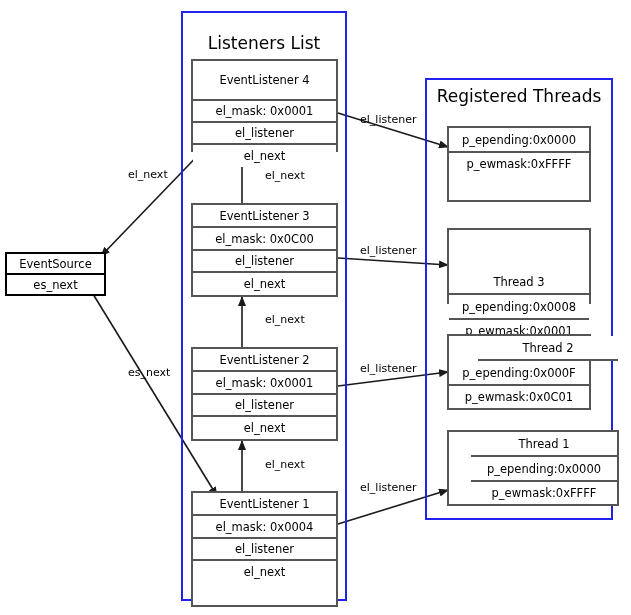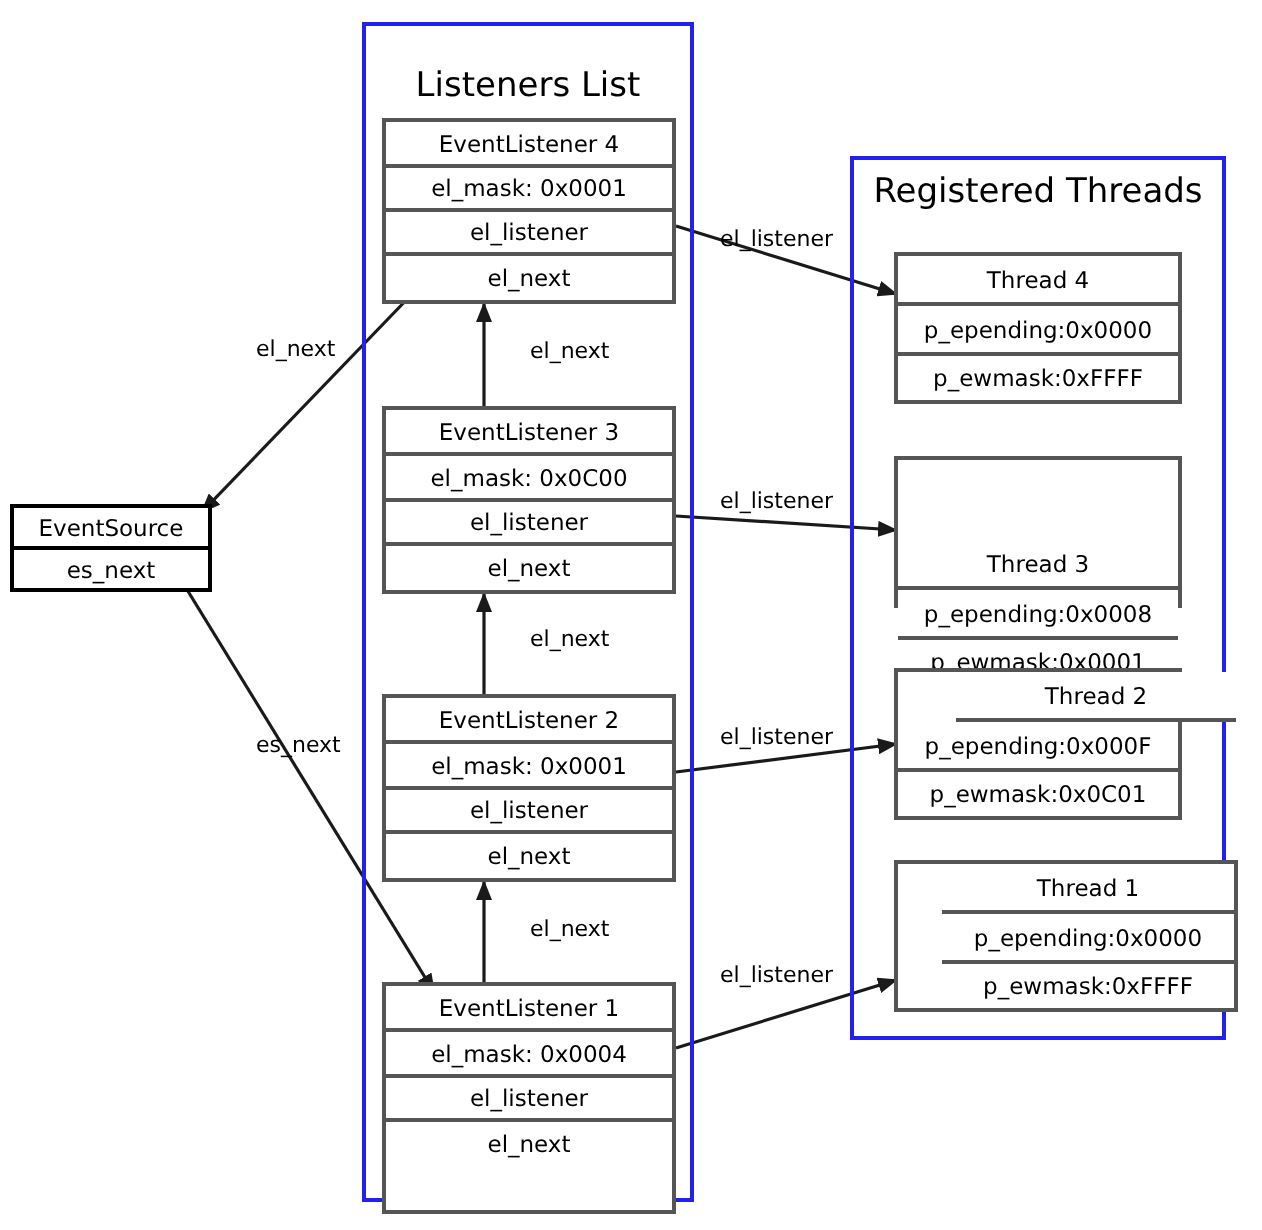--- a/index.html
+++ b/index.html
@@ -65,21 +65,21 @@
 
   <div class="group" style="left:425px;top:78px;width:188px;height:442px;"></div>
   <div class="group-title" style="left:425px;top:86px;width:188px;">Registered Threads</div>
 
   <div class="box heavy" style="left:5px;top:252px;width:101px;height:44px;">
     <div class="row" style="height:21px;">EventSource</div>
     <div class="row" style="height:19px;">es_next</div>
   </div>
 
   <div class="box" style="left:191px;top:59px;width:147px;height:93px;">
-    <div class="row" style="height:23px;text-align:right;">EventListener 4</div>
+    <div class="row" style="height:40px;text-align:right;">EventListener 4</div>
     <div class="row" style="height:22px;">el_mask: 0x0001</div>
     <div class="row" style="height:22px;">el_listener</div>
     <div class="row" style="height:22px;">el_next</div>
   </div>
 
   <div class="box" style="left:191px;top:203px;width:147px;height:94px;">
     <div class="row" style="height:23px;">EventListener 3</div>
     <div class="row" style="height:23px;">el_mask: 0x0C00</div>
     <div class="row" style="height:22px;">el_listener</div>
     <div class="row" style="height:22px;">el_next</div>
@@ -93,21 +93,20 @@
   </div>
 
   <div class="box" style="left:191px;top:491px;width:147px;height:116px;">
     <div class="row" style="height:23px;">EventListener 1</div>
     <div class="row" style="height:23px;">el_mask: 0x0004</div>
     <div class="row" style="height:22px;">el_listener</div>
     <div class="row" style="height:22px;">el_next</div>
   </div>
 
   <div class="box" style="left:447px;top:126px;width:144px;height:76px;">
-    <div class="row" style="height:25px;">Thread 4</div>
     <div class="row" style="height:25px;">p_epending:0x0000</div>
     <div class="row" style="height:22px;">p_ewmask:0xFFFF</div>
   </div>
 
   <div class="box" style="left:447px;top:228px;width:144px;height:76px;">
     <div class="row" style="height:25px;margin-top:40px;">Thread 3</div>
     <div class="row" style="height:25px;">p_epending:0x0008</div>
     <div class="row" style="height:22px;">p_ewmask:0x0001</div>
   </div>
 

